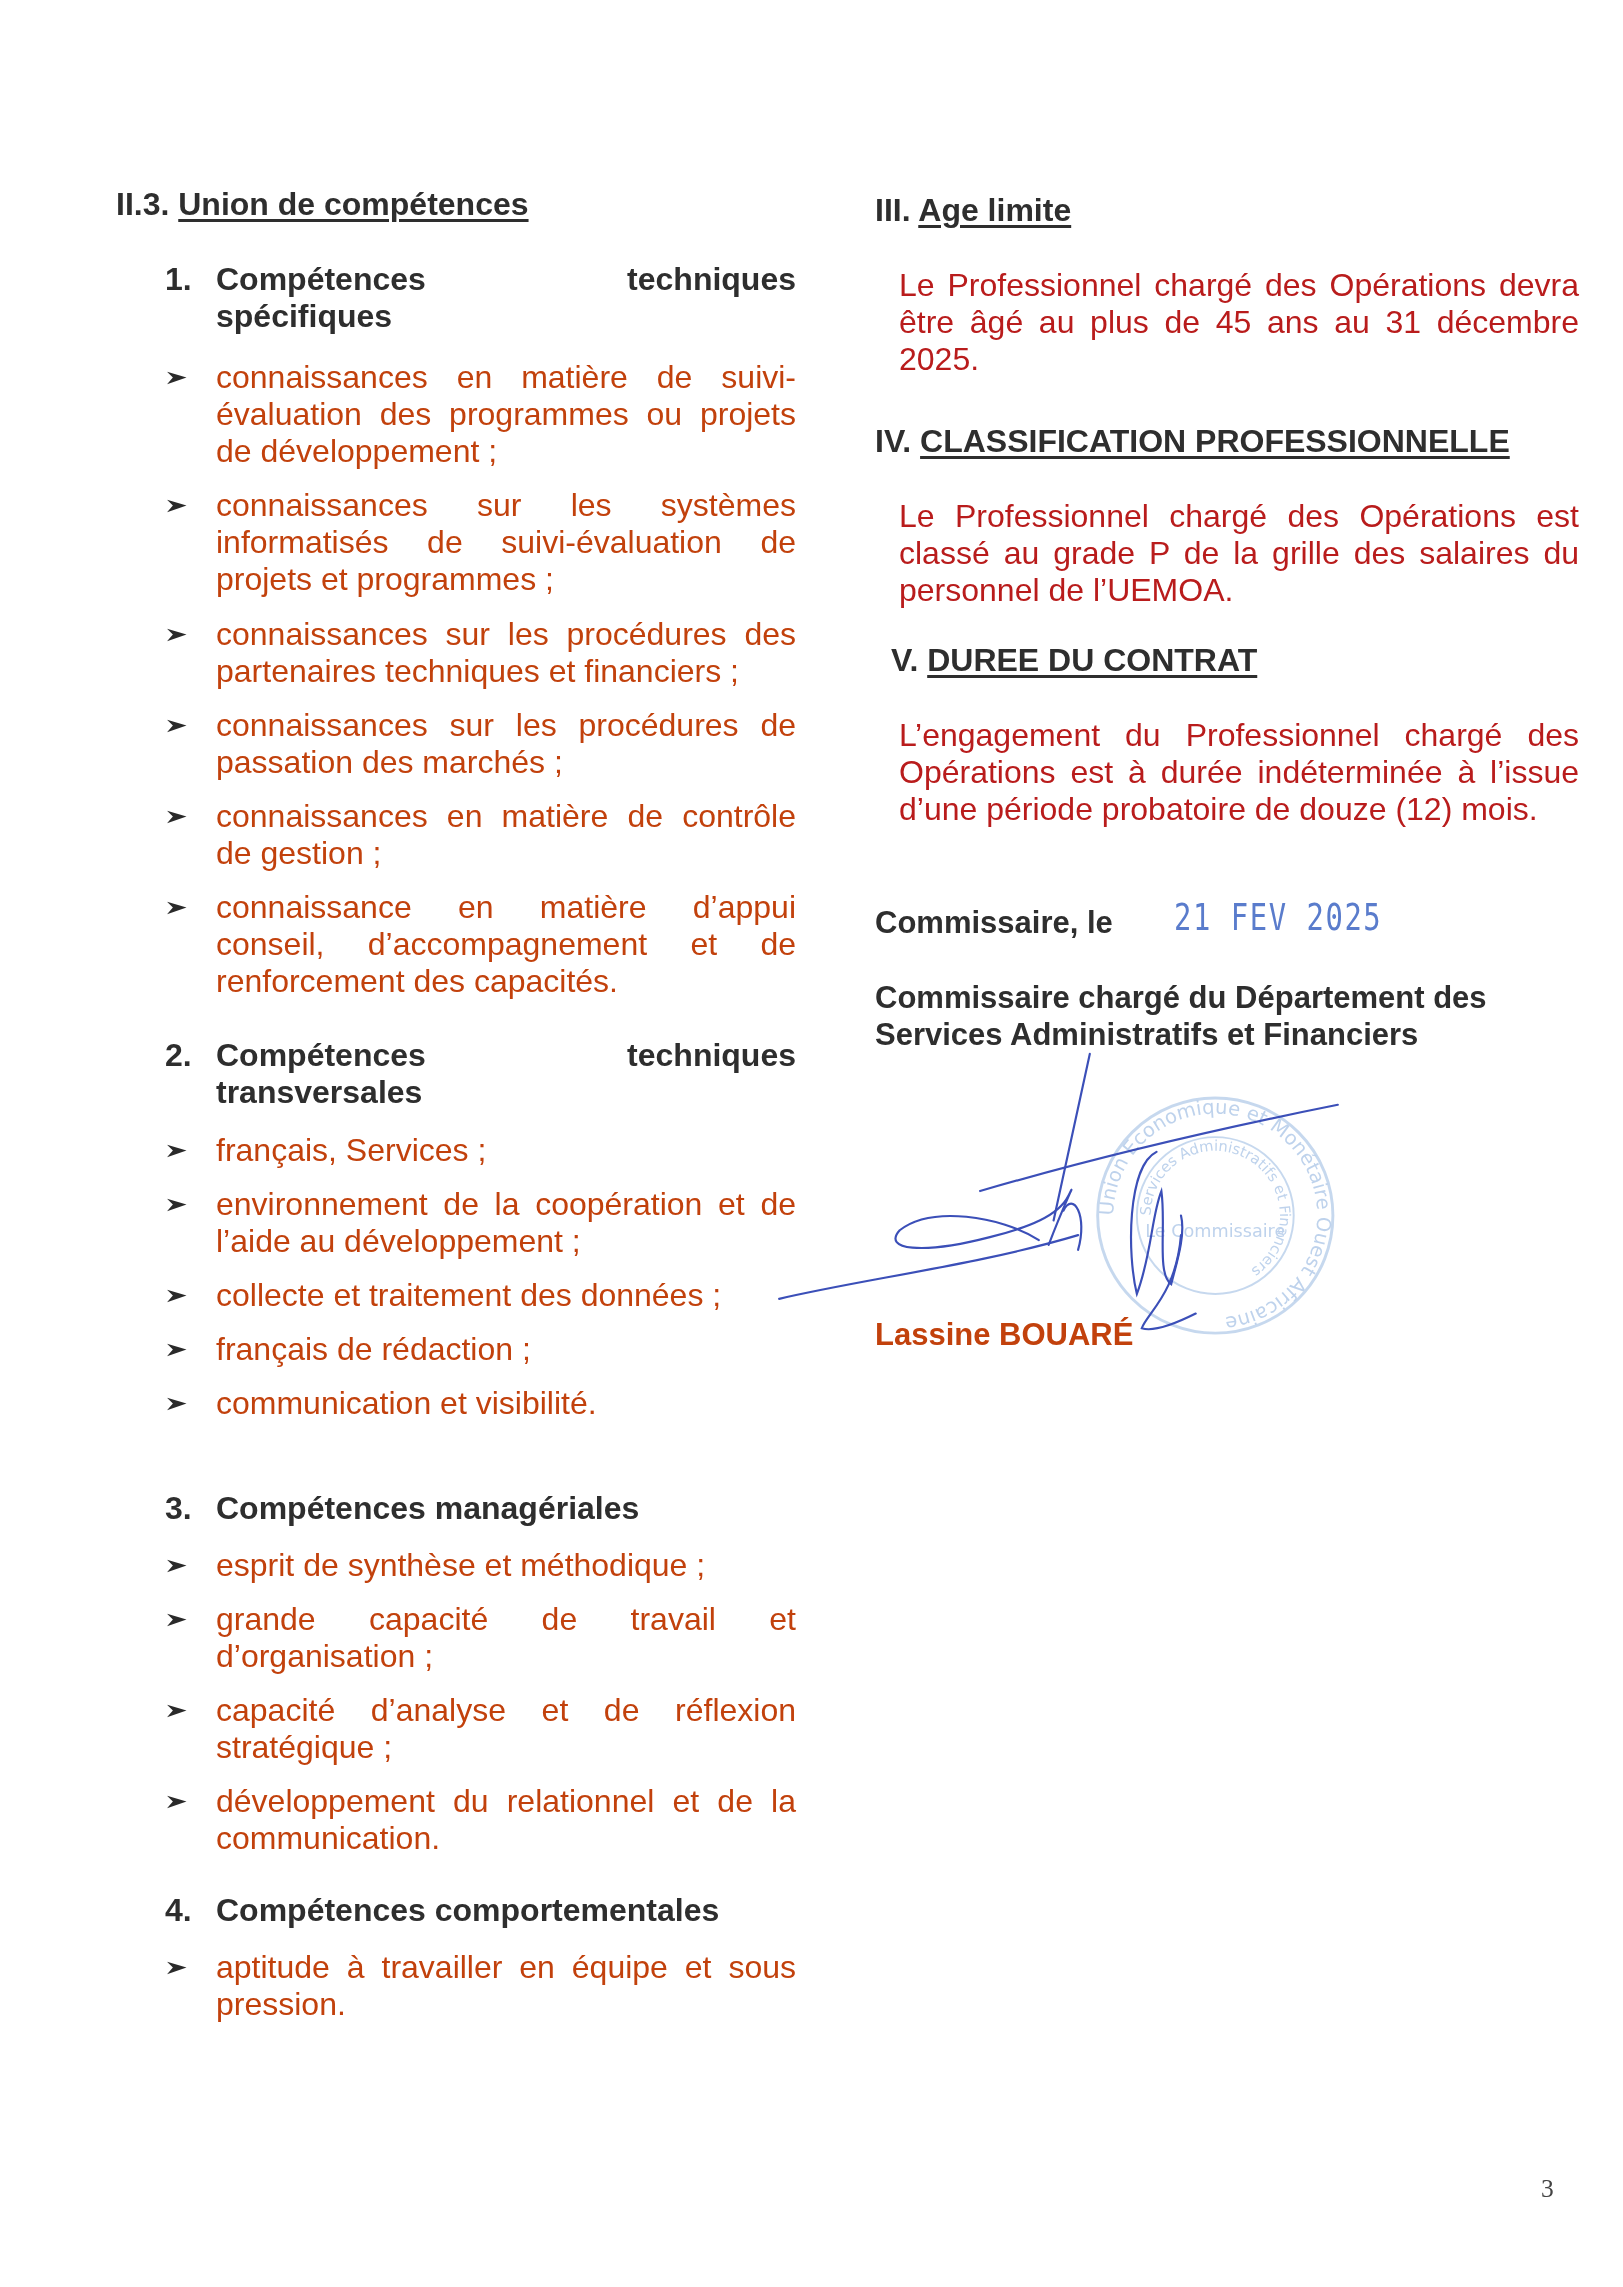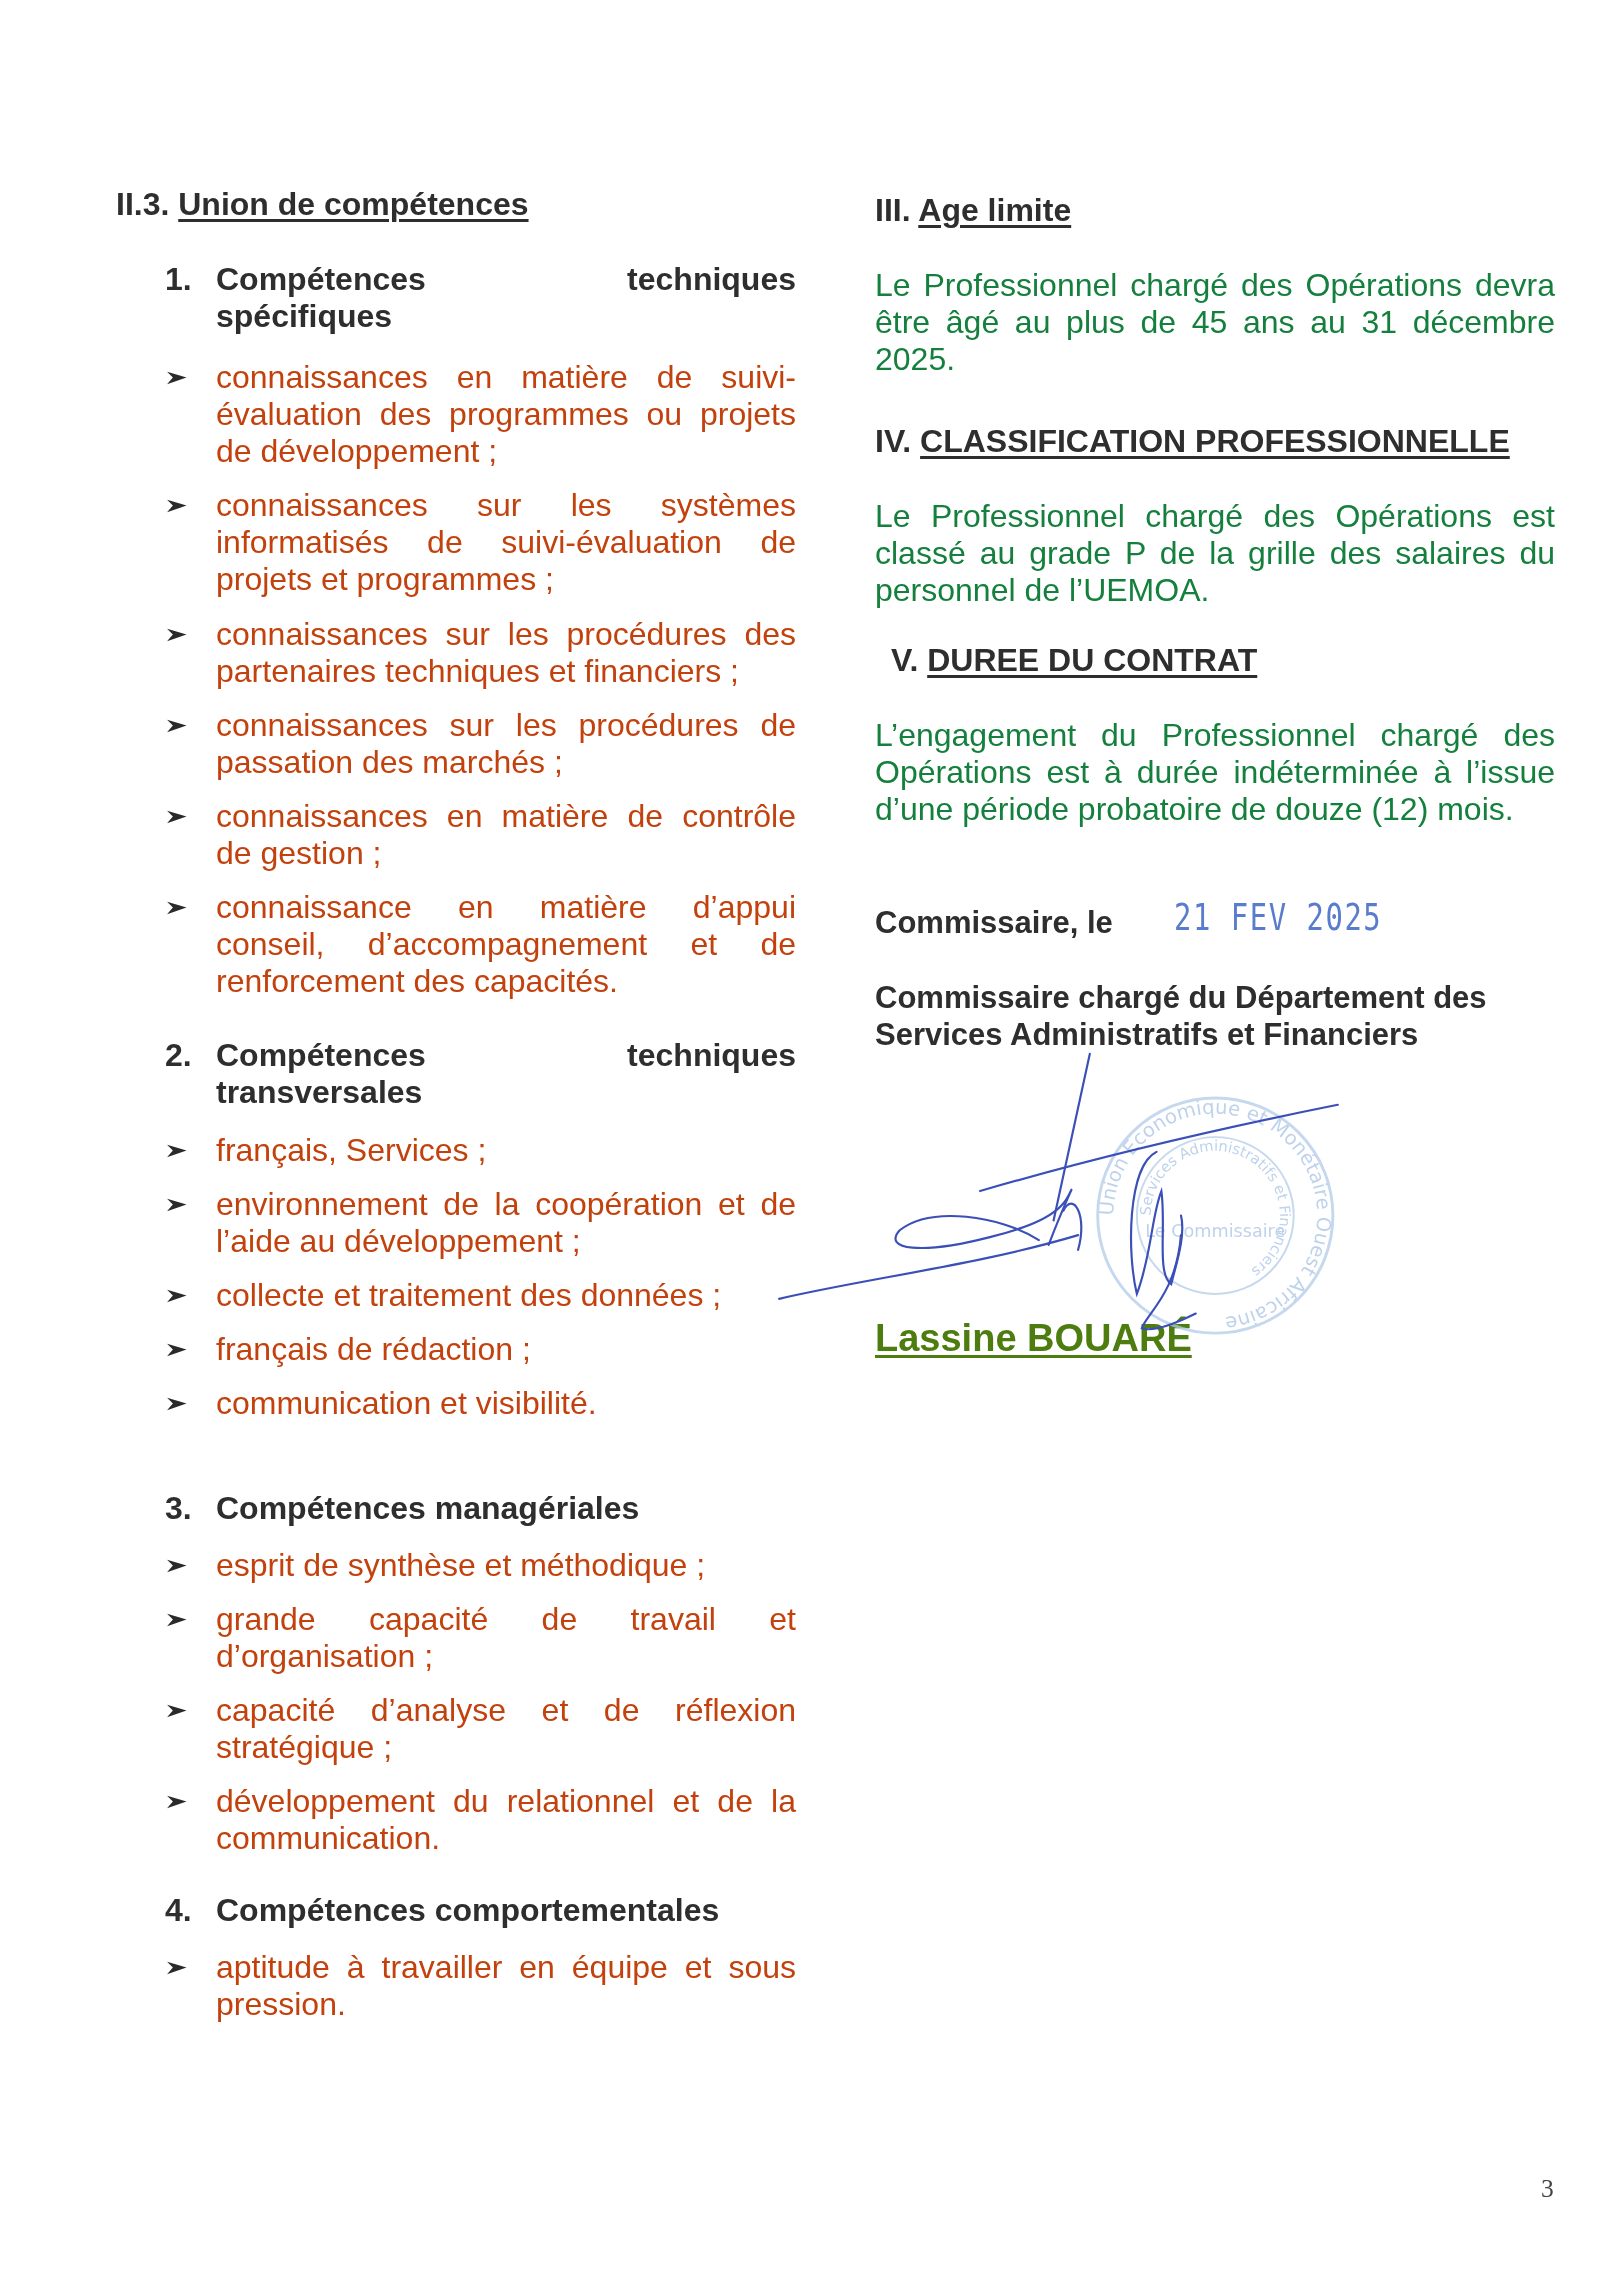--- a/index.html
+++ b/index.html
@@ -3,30 +3,30 @@
 <meta charset="utf-8">
 <style>
   html, body { margin:0; padding:0; background:#ffffff; }
   body { width:1623px; height:2288px; position:relative; overflow:hidden;
          font-family:"Liberation Sans", sans-serif; color:#3a3a3a; }
   .col { position:absolute; top:0; }
   .col-left { left:116px; width:680px; }
   .col-right { left:875px; width:680px; }
   .h-section { position:absolute; font-weight:bold; font-size:32px; color:#2e2e2e; white-space:nowrap; }
   .h-section .u { text-decoration:underline; text-decoration-thickness:2.9px; text-underline-offset:3.9px; }
-  .para { position:absolute; font-size:32px; line-height:37px; text-align:justify; color:#15803d; }
+  .para { position:absolute; font-size:32px; line-height:37px; text-align:justify; color:#b91c1c;margin-left:24px; }
   .sub { position:absolute; left:49px; width:631px; font-weight:bold; font-size:32px; line-height:37px; color:#2e2e2e; }
   .sub .num { position:absolute; left:0; }
   .sub .txt { display:block; margin-left:51px; text-align:justify; text-align-last:left; }
   .sub .txt.spread { text-align-last:justify; }
   .bullet { position:absolute; left:49px; width:631px; font-size:32px; line-height:37px; color:#c2410c; }
   .bullet .arrow { position:absolute; left:0; top:0; width:25.5px; height:37px; }
   .bullet .txt { display:block; margin-left:51px; text-align:justify; }
   .bold-line { position:absolute; font-weight:bold; font-size:31px; line-height:37px; color:#2e2e2e; }
-  .sig-name { position:absolute; font-weight:bold; font-size:38px; color:#4d7c0f; text-decoration:underline; text-decoration-thickness:2.9px; text-underline-offset:3.9px; }
+  .sig-name { position:absolute; font-weight:bold; font-size:31px; color:#c2410c; text-decoration-thickness:2.9px; text-underline-offset:3.9px; }
   .date-stamp { position:absolute; font-family:"DejaVu Sans Mono", monospace; color:#5a7ccc; font-size:37px; letter-spacing:2px; transform:scaleX(0.78); transform-origin:left center; }
   .page-num { position:absolute; left:1541px; top:2174px; font-family:"Liberation Serif", serif; font-size:25.5px; color:#444; }
   svg.overlay { position:absolute; left:0; top:0; pointer-events:none; }
 </style>
 </head>
 <body>
 
 <div class="col col-left">
   <div class="h-section" style="left:0; top:186px;">
     <span>II.3.</span>

